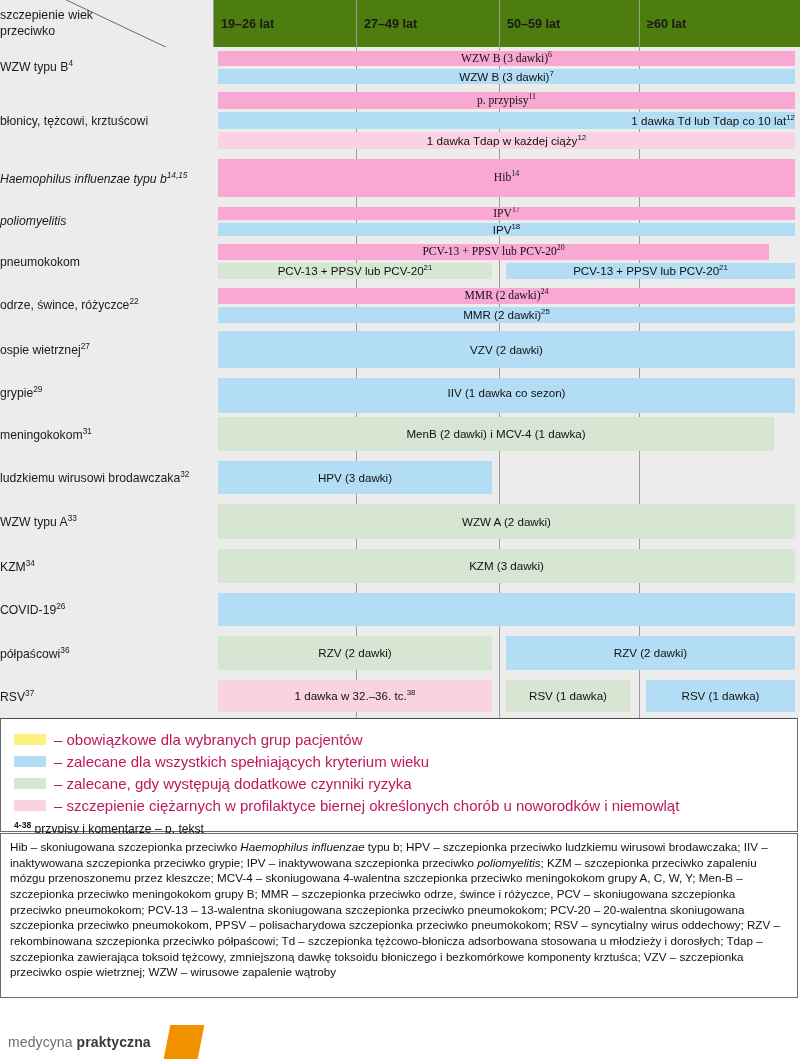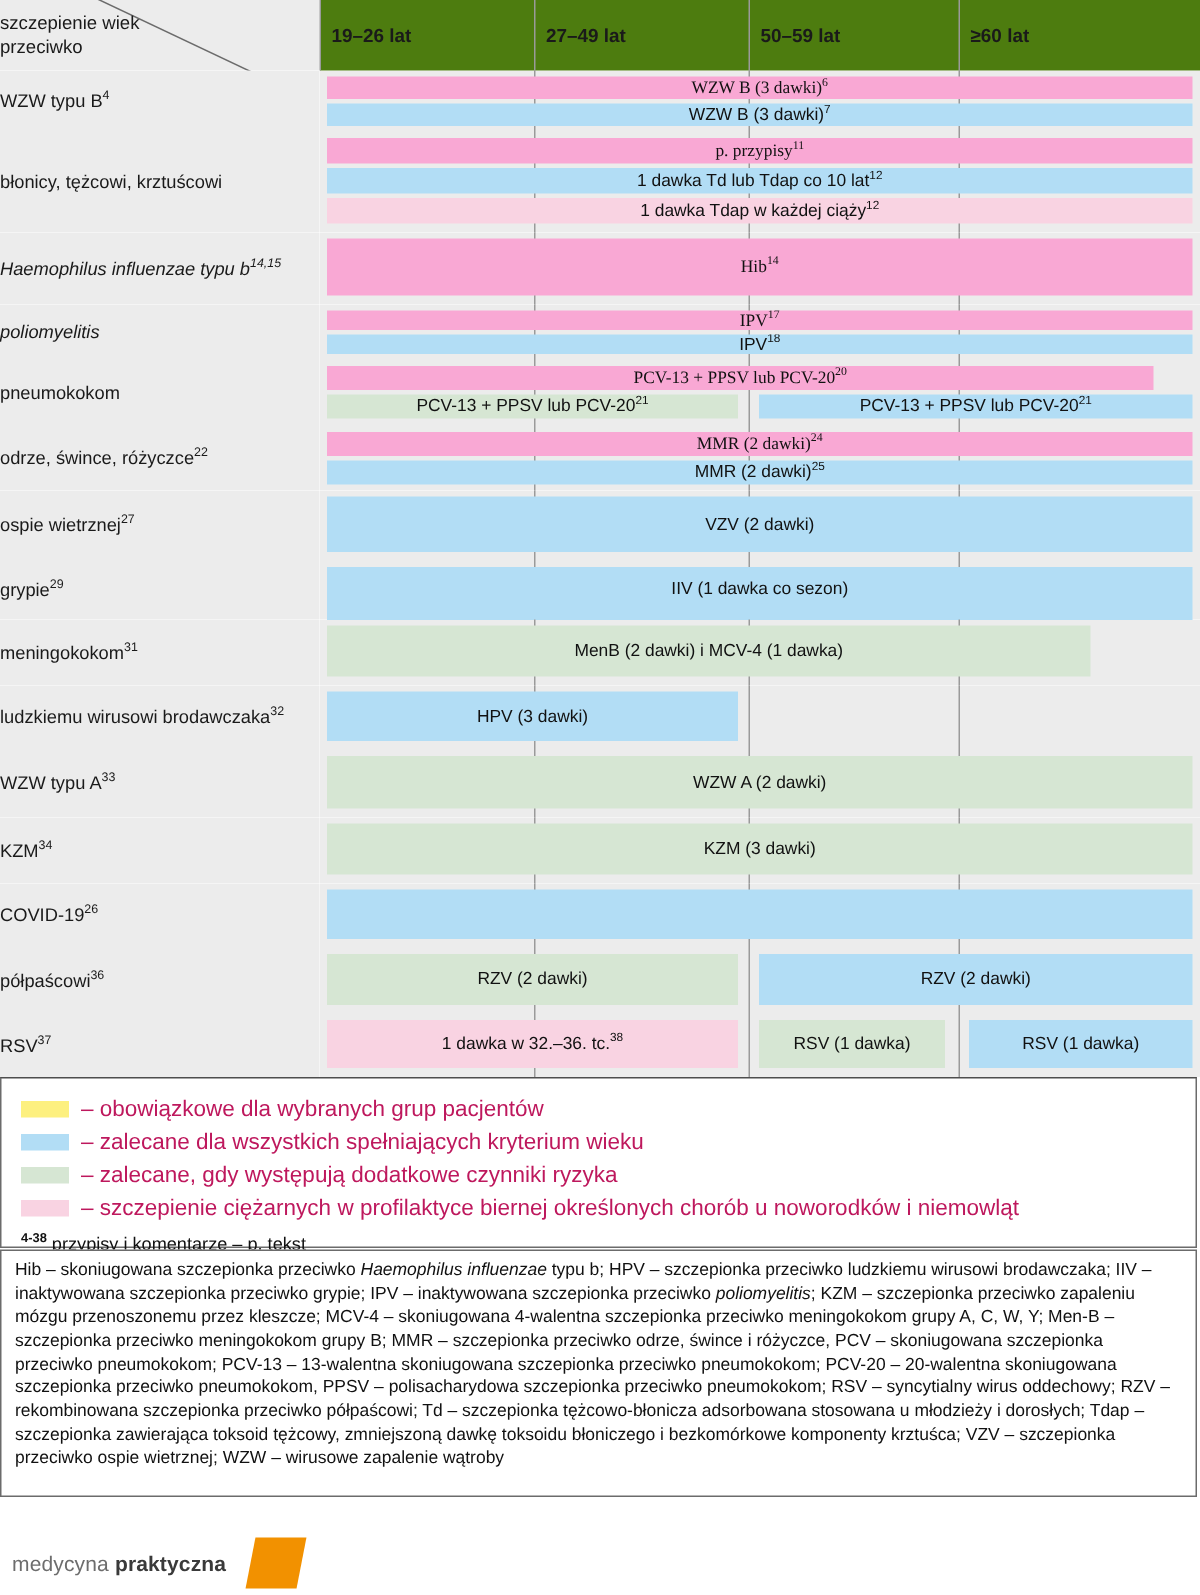--- a/index.html
+++ b/index.html
@@ -168,21 +168,21 @@
         <tr>
           <td class="labelcell thickline" style="height: 67px;"><span>błonicy, tężcowi, krztuścowi</span></td>
           <td class="barcell thickline" style="height: 67px;">
             <div style="position:relative;height:67px;">
               <div class="gridoverlay">
                 <i class="g1"></i>
                 <i class="g2"></i>
                 <i class="g3"></i>
               </div>
               <div class="seg yellow" style="left:5px;width:577px;top:4px;height:17px;line-height:17px;"><span>p. przypisy<sup>11</sup></span></div>
-              <div class="seg blue" style="left:5px;width:577px;top:24px;height:17px;line-height:17px;"><span>1 dawka Td lub Tdap co 10 lat<sup>12</sup></span></div>
+              <div class="seg blue" style="left:5px;width:577px;top:24px;height:17px;line-height:17px;text-align:right;"><span>1 dawka Td lub Tdap co 10 lat<sup>12</sup></span></div>
               <div class="seg pink" style="left:5px;width:577px;top:44px;height:17px;line-height:17px;"><span>1 dawka Tdap w każdej ciąży<sup>12</sup></span></div>
             </div>
           </td>
         </tr>
         <tr>
           <td class="labelcell thickline italic" style="height: 48px;"><span>Haemophilus influenzae typu b<sup>14,15</sup></span></td>
           <td class="barcell thickline" style="height: 48px;">
             <div style="position:relative;height:48px;">
               <div class="gridoverlay">
                 <i class="g1"></i>
@@ -264,21 +264,21 @@
         </tr>
         <tr>
           <td class="labelcell thickline" style="height: 44px;"><span>meningokokom<sup>31</sup></span></td>
           <td class="barcell thickline" style="height: 44px;">
             <div style="position:relative;height:44px;">
               <div class="gridoverlay">
                 <i class="g1"></i>
                 <i class="g2"></i>
                 <i class="g3"></i>
               </div>
-              <div class="seg green" style="left:5px;width:509px;top:4px;height:34px;line-height:34px;"><span>MenB (2 dawki) i MCV-4 (1 dawka)</span></div>
+              <div class="seg green" style="left:5px;width:556px;top:4px;height:34px;line-height:34px;"><span>MenB (2 dawki) i MCV-4 (1 dawka)</span></div>
             </div>
           </td>
         </tr>
         <tr>
           <td class="labelcell thickline" style="height: 43px;"><span>ludzkiemu wirusowi brodawczaka<sup>32</sup></span></td>
           <td class="barcell thickline" style="height: 43px;">
             <div style="position:relative;height:43px;">
               <div class="gridoverlay">
                 <i class="g1"></i>
                 <i class="g2"></i>

